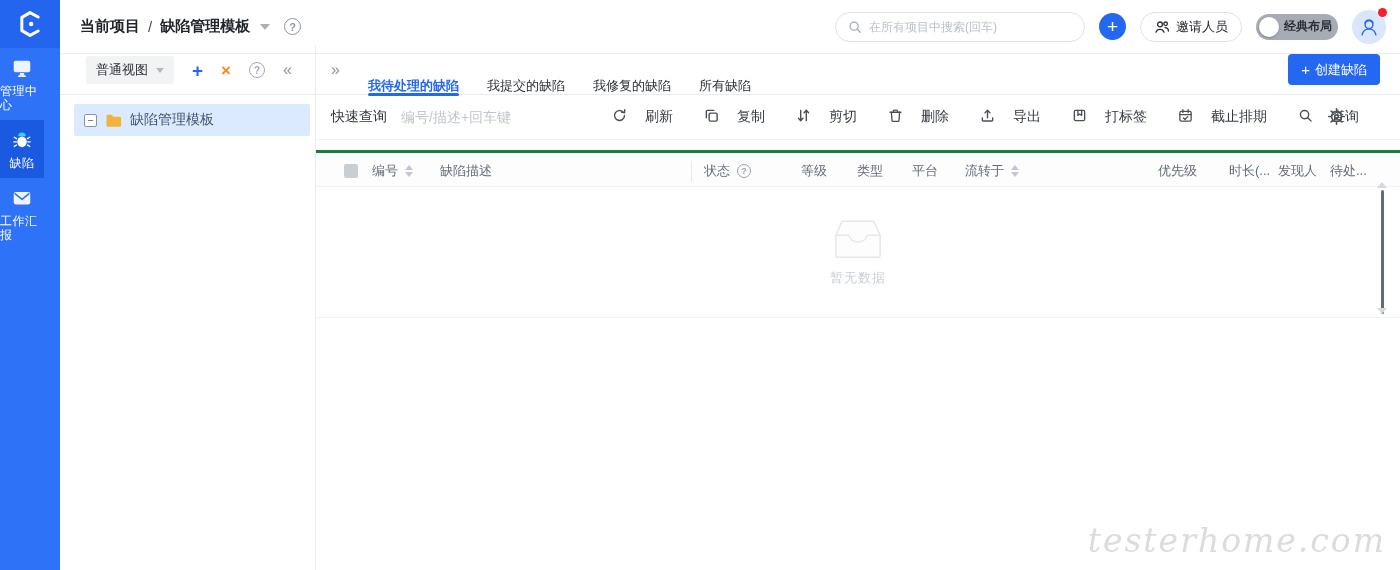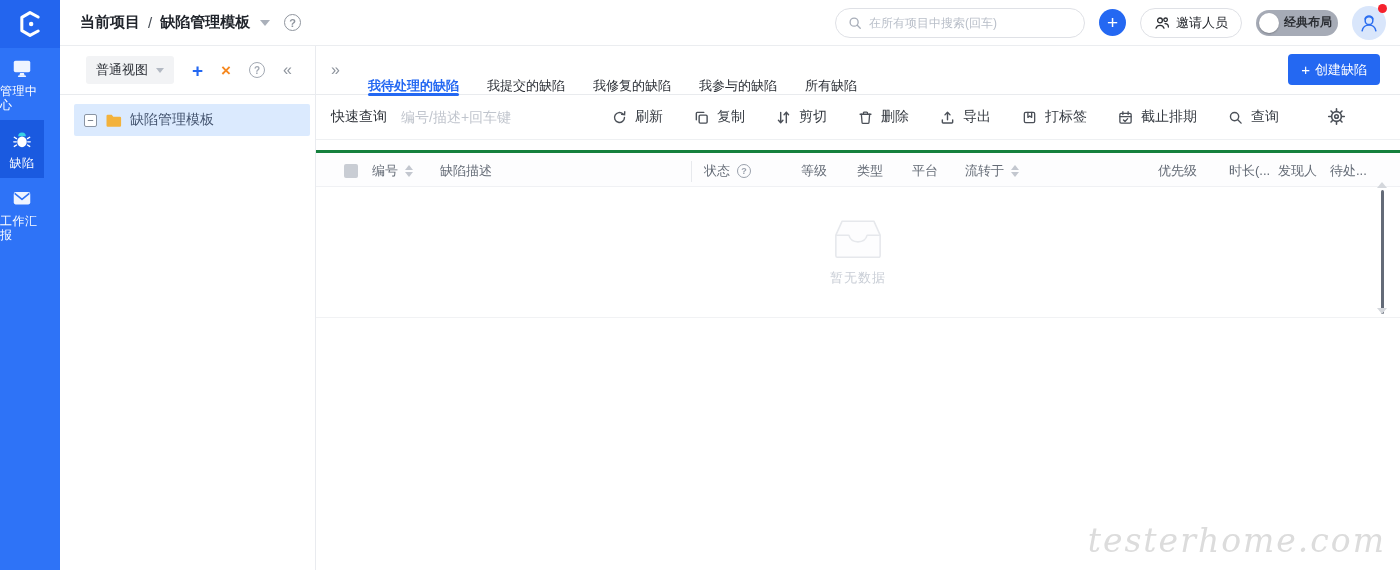--- a/index.html
+++ b/index.html
@@ -8,21 +8,21 @@
   .stage { position:absolute; inset:0; width:1400px; height:570px; }
 
   
   .sidebar { position:absolute; left:0; top:0; width:60px; height:570px; background:#2e73f7; z-index:5; }
   .logo { width:60px; height:48px; background:#2365ee; display:flex; align-items:center; justify-content:center; }
   .side-item { width:44px; padding:9px 0 8px; display:flex; flex-direction:column; align-items:center; gap:5px; cursor:pointer; }
   .side-item .lbl { color:#fff; font-size:12px; line-height:14px; letter-spacing:.5px; }
   .side-item.active { background:#1a5ae0; }
 
   
-  .header { position:absolute; left:60px; top:0; right:0; height:46px; background:#fff; border-bottom:1px solid #ebedf0; display:flex; align-items:center; padding:0 14px 0 20px; z-index:4; }
+  .header { position:absolute; left:60px; top:0; right:0; height:54px; background:#fff; border-bottom:1px solid #ebedf0; display:flex; align-items:center; padding:0 14px 0 20px; z-index:4; }
   .crumb { display:flex; align-items:center; gap:8px; font-size:15px; font-weight:700; color:#20242b; }
   .crumb .sep { font-weight:400; color:#464c55; }
   .caret-down { width:0; height:0; border-left:5px solid transparent; border-right:5px solid transparent; border-top:6px solid #aab0ba; margin-left:2px; }
   .help-circle { width:17px; height:17px; border:1.4px solid #8f959e; border-radius:50%; color:#8f959e; font-size:11px; font-weight:700; display:inline-flex; align-items:center; justify-content:center; margin-left:6px; }
   .header-right { margin-left:auto; display:flex; align-items:center; gap:14px; }
   .search-box { width:250px; height:30px; border:1px solid #dfe1e6; border-radius:16px; display:flex; align-items:center; padding:0 12px; gap:7px; background:#fff; }
   .search-box input { border:none; outline:none; flex:1; font-size:12px; color:#3b82f6; background:transparent; font-family:inherit; }
   .search-box input::placeholder { color:#b9bfc9; }
   .round-add { width:27px; height:27px; border-radius:50%; background:#2468f2; color:#fff; font-size:19px; line-height:25px; text-align:center; border:none; cursor:pointer; font-weight:400; }
   .invite-pill { height:30px; border:1px solid #dfe1e6; border-radius:16px; background:#fff; display:flex; align-items:center; gap:6px; padding:0 13px; font-size:13px; color:#23262c; cursor:pointer; }
@@ -54,21 +54,21 @@
   .tree-row { margin:9px 5px 0 14px; height:32px; background:#dbeafe; border-radius:2px; display:flex; align-items:center; gap:8px; padding:0 10px; cursor:pointer; }
   .expander { width:13px; height:13px; border:1px solid #8a94a3; border-radius:2px; background:#fff; color:#5b6472; font-size:11px; line-height:10px; text-align:center; flex:none; }
   .tree-lbl { font-size:14px; color:#44546f; }
   .v-divider { position:absolute; left:315px; top:46px; bottom:0; width:1px; background:#e9ebef; z-index:6; }
 
   
   .toolbar { position:absolute; left:316px; top:95px; right:0; height:45px; border-bottom:1px solid #eef0f2; display:flex; align-items:center; padding-left:15px; background:#fff; }
   .tb-label { font-size:14px; color:#2b2f36; }
   .tb-input { border:none; outline:none; font-size:14px; margin-left:14px; width:135px; color:#333; font-family:inherit; }
   .tb-input::placeholder { color:#c0c5cd; }
-  .tb-act { display:flex; align-items:center; gap:8px; font-size:14px; color:#363b42; background:none; border:none; cursor:pointer; margin-left:31px; font-family:inherit; }
+  .tb-act { display:flex; gap:18px; font-size:14px; color:#363b42; background:none; border:none; cursor:pointer; margin-left:31px; font-family:inherit; }
   .tb-act:first-of-type { margin-left:76px; }
   .gear-btn { position:absolute; right:54px; top:12px; background:none; border:none; cursor:pointer; }
 
   
   .thead { position:absolute; left:316px; top:150px; right:0; height:37px; border-top:3px solid #15803d; border-bottom:1px solid #f0f1f4; background:#fdfdfe;text-decoration:underline; }
   .th { position:absolute; top:0; height:36px; display:flex; align-items:center; gap:4px; font-size:13px; color:#646b76; white-space:nowrap; }
   .th-cb { position:absolute; left:28px; top:11px; width:14px; height:14px; background:#c9cdd4; border-radius:2px; cursor:pointer; }
   .sorter { display:inline-flex; flex-direction:column; gap:2px; margin-left:3px; cursor:pointer; }
   .sorter i { width:0; height:0; border-left:4px solid transparent; border-right:4px solid transparent; display:block; }
   .sorter .up { border-bottom:5px solid #c3c7cf; }
@@ -213,23 +213,20 @@
         <span>我待处理的缺陷</span>
         <span class="underline"></span>
       </div>
       <div class="tab">
         <span>我提交的缺陷</span>
       </div>
       <div class="tab">
         <span>我修复的缺陷</span>
       </div>
       <div class="tab">
-        <span>我参与的缺陷</span>
-      </div>
-      <div class="tab">
         <span>所有缺陷</span>
       </div>
       <button class="create-btn">
         <span class="cplus">+</span>
         <span>创建缺陷</span>
       </button>
     </div>
   </div>
 
   <aside class="explorer">

